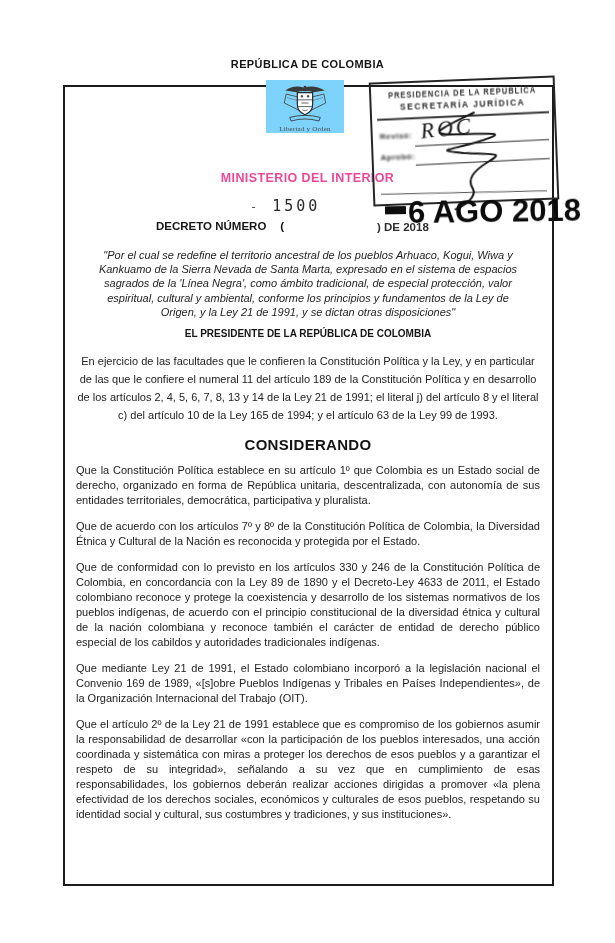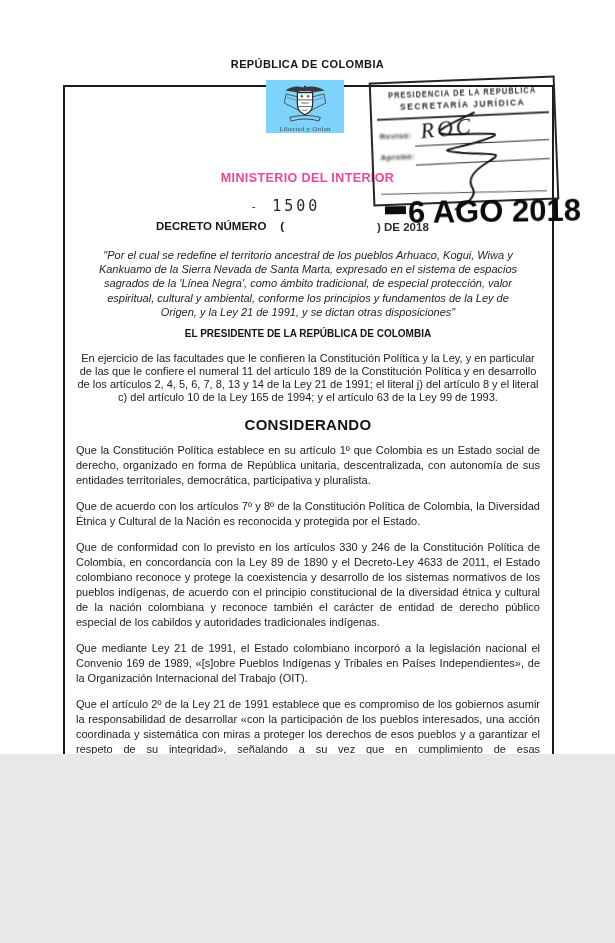--- a/index.html
+++ b/index.html
@@ -1,20 +1,20 @@
 <!DOCTYPE html>
 <html><head>
 <meta charset="utf-8">
 <style>
   * { margin: 0; padding: 0; box-sizing: border-box; }
   html, body { background: #e8e8e8; }
   .page {
     position: relative;
     width: 615px;
-    height: 754px;
+    height: 943px;
     margin: 0 auto;
     background: #ffffff;
     font-family: "Liberation Sans", sans-serif;
     color: #1f1f1f;
     overflow: hidden;
   }
 
   
   .republic {
     position: absolute;
@@ -207,21 +207,21 @@
   .president {
     margin-top: 7px;
     text-align: center;
     font-weight: bold;
     font-size: 10px;
     color: #141414;
   }
   .faculties {
     margin-top: 11px;
     text-align: center;
-    line-height: 13px;
+    line-height: 18px;
   }
   .considerando {
     margin-top: 13px;
     text-align: center;
     font-weight: bold;
     font-size: 15px;
     color: #141414;
     letter-spacing: 0.3px;
   }
   .content p.body-par {

